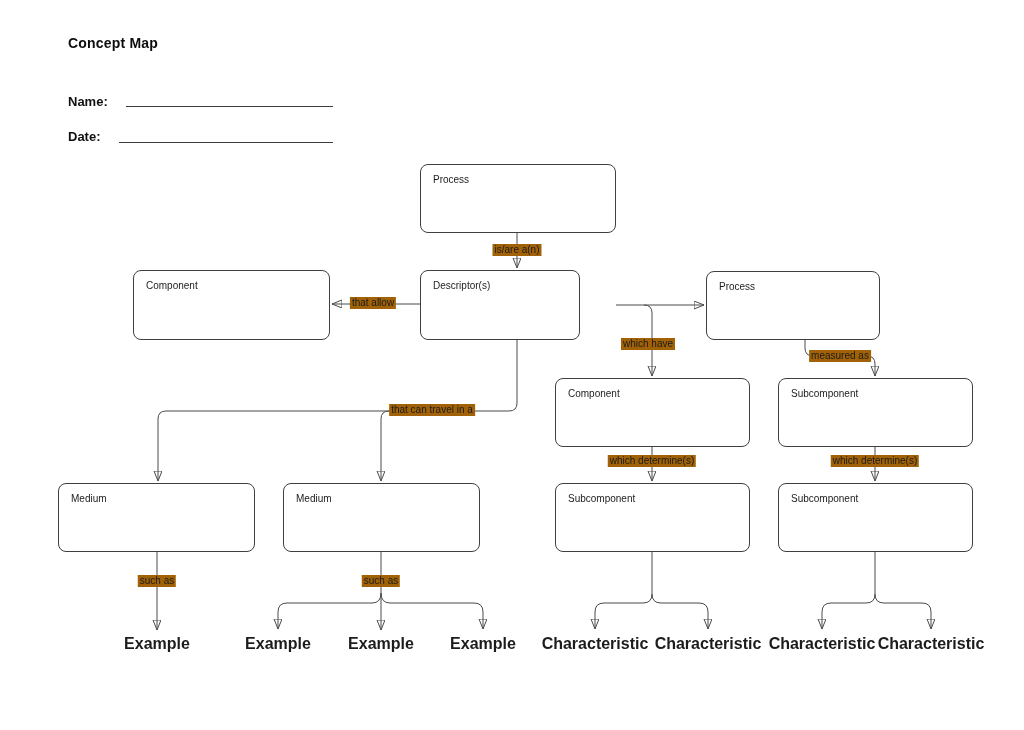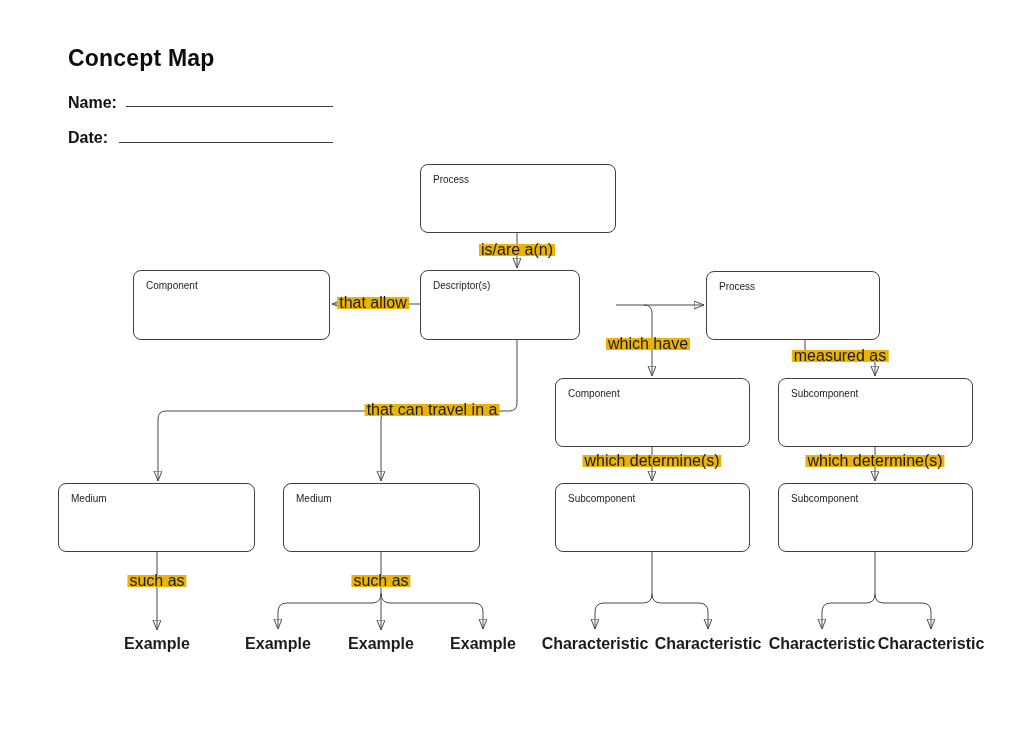--- a/index.html
+++ b/index.html
@@ -2,35 +2,35 @@
 <html><head>
 <meta charset="utf-8">
 <title>Concept Map</title>
 <style>
   html,body { margin:0; padding:0; background:#fff; }
   .page {
     position:relative; width:1024px; height:730px; background:#ffffff;
     font-family:"Liberation Sans", sans-serif; color:#1c1c1c; overflow:hidden;
   }
   .title {
-    position:absolute; left:68px; top:45px; margin:0;
-    font-size:23px; font-weight:bold; letter-spacing:.2px; color:#0d0d0d;
+    position:absolute; left:68px; top:35px; margin:0;
+    font-size:14px; font-weight:bold; letter-spacing:.2px; color:#0d0d0d;
   }
-  .flabel { position:absolute; font-size:16px; font-weight:bold; color:#111; }
+  .flabel { position:absolute; font-size:13px; font-weight:bold; color:#111; }
   .rule { position:absolute; height:0; border-top:1.5px solid #3c3c3c; }
   .wires { position:absolute; left:0; top:0; width:1024px; height:730px; }
   .wires path { fill:none; stroke:#4a4a4a; stroke-width:1; }
   .node {
     position:absolute; background:#fff; border:1px solid #3f3f3f; border-radius:8px;
     box-sizing:border-box;
   }
   .nlabel { position:absolute; left:12px; top:9px; font-size:10px; color:#1c1c1c; white-space:nowrap; }
   .elabel {
-    position:absolute; transform:translate(-50%,-50%); background:#eab308;
-    padding:0 2px; font-size:16px; color:#1c1c1c; white-space:nowrap; line-height:12px;
+    position:absolute; transform:translate(-50%,-50%); background:#a16207;
+    padding:0 2px; font-size:10px; color:#1c1c1c; white-space:nowrap; line-height:12px;
   }
   .leaf {
     position:absolute; transform:translate(-50%,-50%);
     font-size:16px; color:#1c1c1c; white-space:nowrap; line-height:12px;font-weight:bold;
   }
 </style>
 </head>
 <body>
 
 <div class="page">

